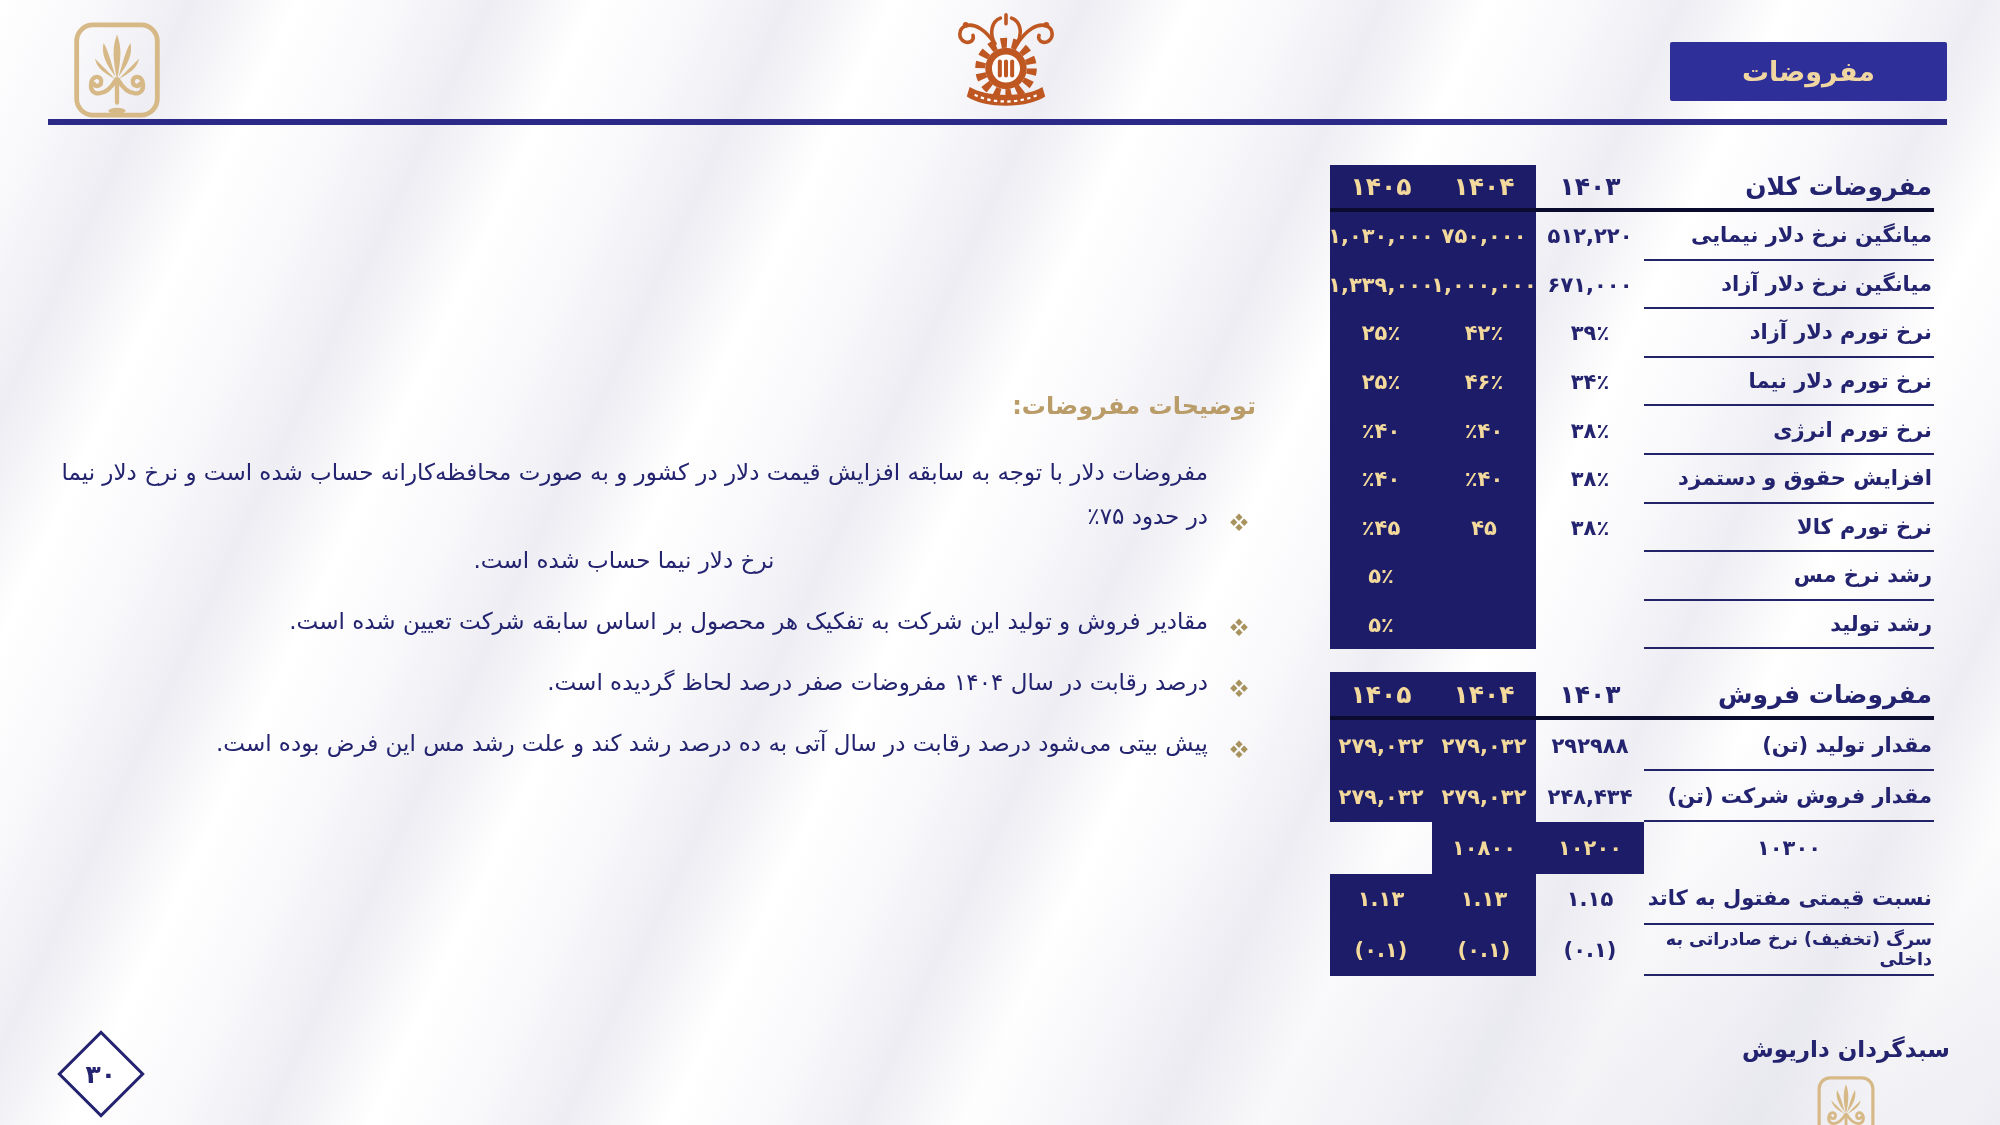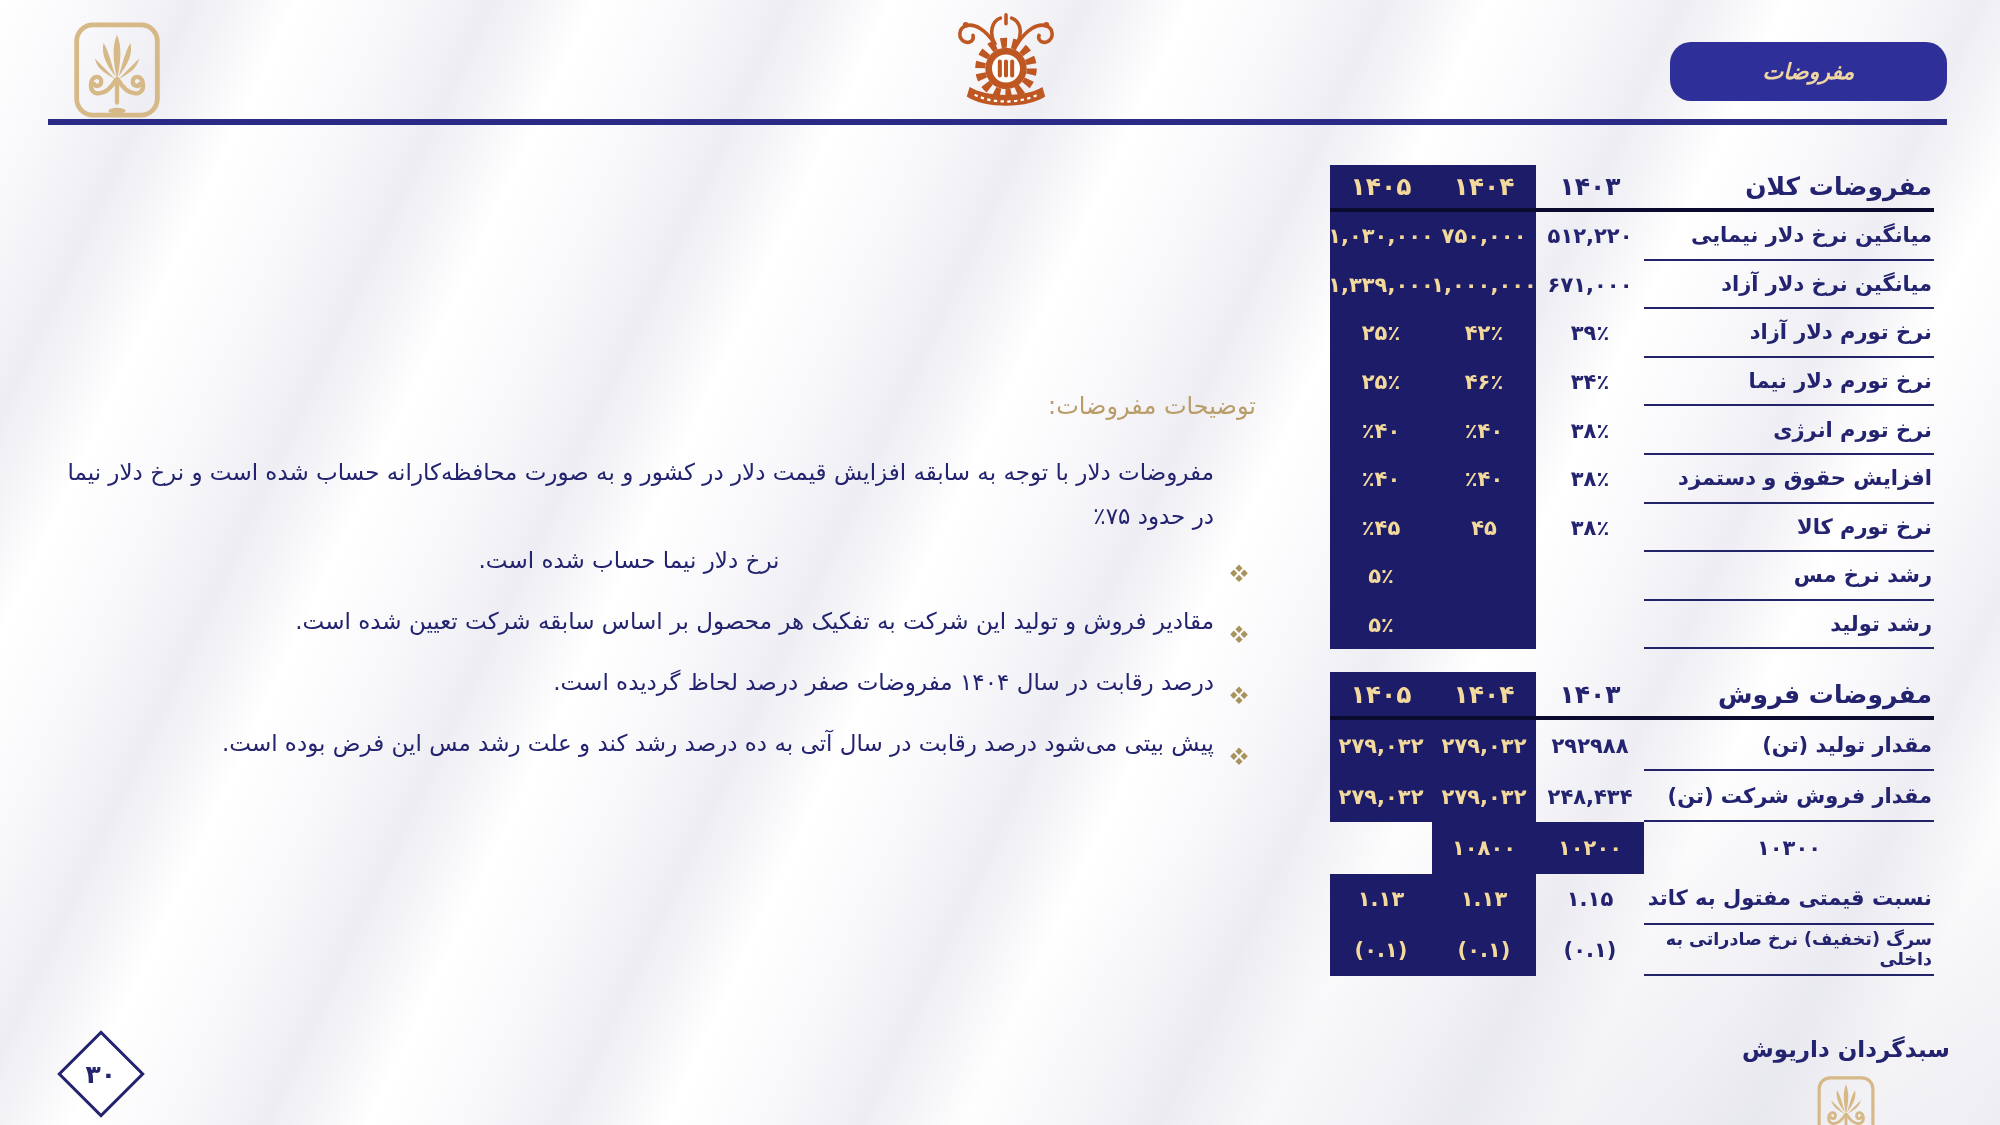--- a/index.html
+++ b/index.html
@@ -8,44 +8,44 @@
     position:relative; width:2000px; height:1125px; overflow:hidden;
     background:
       radial-gradient(1400px 700px at 88% 104%, rgba(226,226,234,.55), rgba(255,255,255,0) 62%),
       repeating-linear-gradient(115deg, #ffffff 0px, #f8f8fb 95px, #ededf3 175px, #ffffff 270px);
   }
   
   .logo-tl{ position:absolute; left:66px; top:22px; width:102px; height:96px; }
   .crest{ position:absolute; left:950px; top:8px; width:112px; height:112px; }
   .title-btn{
     position:absolute; left:1670px; top:42px; width:277px; height:59px;
-    background:#2f2f9a; border-radius:21px; display:flex; align-items:center; justify-content:center;
-    color:#f0d6a0; font-size:22px; font-weight:700;font-style:italic;
+    background:#2f2f9a; border-radius:2px; display:flex; align-items:center; justify-content:center;
+    color:#f0d6a0; font-size:27px; font-weight:700;
   }
   .header-rule{ position:absolute; left:48px; top:119px; width:1899px; height:6px; background:#2b2b87; }
   
   .ftable{ position:absolute; left:1330px; width:604px; direction:rtl; }
   .t1{ top:165px; }
   .t2{ top:672px; }
   .trow{ display:grid; grid-template-columns:290px 108px 104px 102px; }
   .t1 .trow.thead{ height:47px; } .t1 .trow.tbody{ height:48.6px; }
   .t2 .trow.thead{ height:48px; } .t2 .trow.tbody{ height:51.2px; }
   .cell{ display:flex; align-items:center; justify-content:center; color:#23236f; font-weight:700; font-size:21px; }
   .cell.navy{ background:#1c1c68; color:#f3d99c; }
   .label-cell{ justify-content:flex-start; padding-right:2px; text-align:right; }
   .thead .cell{ font-size:25px; border-bottom:4px solid #0b0b30; }
   .thead .head-year.navy{ color:#f3d99c; }
   .tbody .label-cell{ border-bottom:2px solid #23236a; }
   .tbody .label-cell.small{ font-size:17.5px; font-weight:700; }
   .num{ direction:ltr; unicode-bidi:bidi-override; display:inline-block; }
   
   .notes{ position:absolute; left:40px; top:392px; width:1216px; direction:rtl; text-align:right; }
-  .notes-heading{ color:#b99c68; font-size:24px; font-weight:400; }
+  .notes-heading{ color:#b99c68; font-size:24px; font-weight:700; }
   .note-list{ list-style:none; margin-top:30px; padding-right:8px; }
-  .note{ display:flex; flex-direction:row; gap:16px; margin-bottom:17px; align-items:flex-end; }
+  .note{ display:flex; flex-direction:row; gap:22px; margin-bottom:17px; align-items:center; }
   .bullet-ic{ flex:0 0 18px; margin-top:12px; }
   .note-txt{ color:#23236f; font-size:23px; line-height:44px; width:1170px; }
   .note-line.centered{ text-align:center; }
   
   .page-diamond{
     position:absolute; left:70px; top:1043px; width:62px; height:62px;
     border:3px solid #23236f; transform:rotate(45deg); background:rgba(255,255,255,.85);
     display:flex; align-items:center; justify-content:center;
   }
   .page-diamond span{ transform:rotate(-45deg); color:#23236f; font-size:25px; font-weight:700; }

